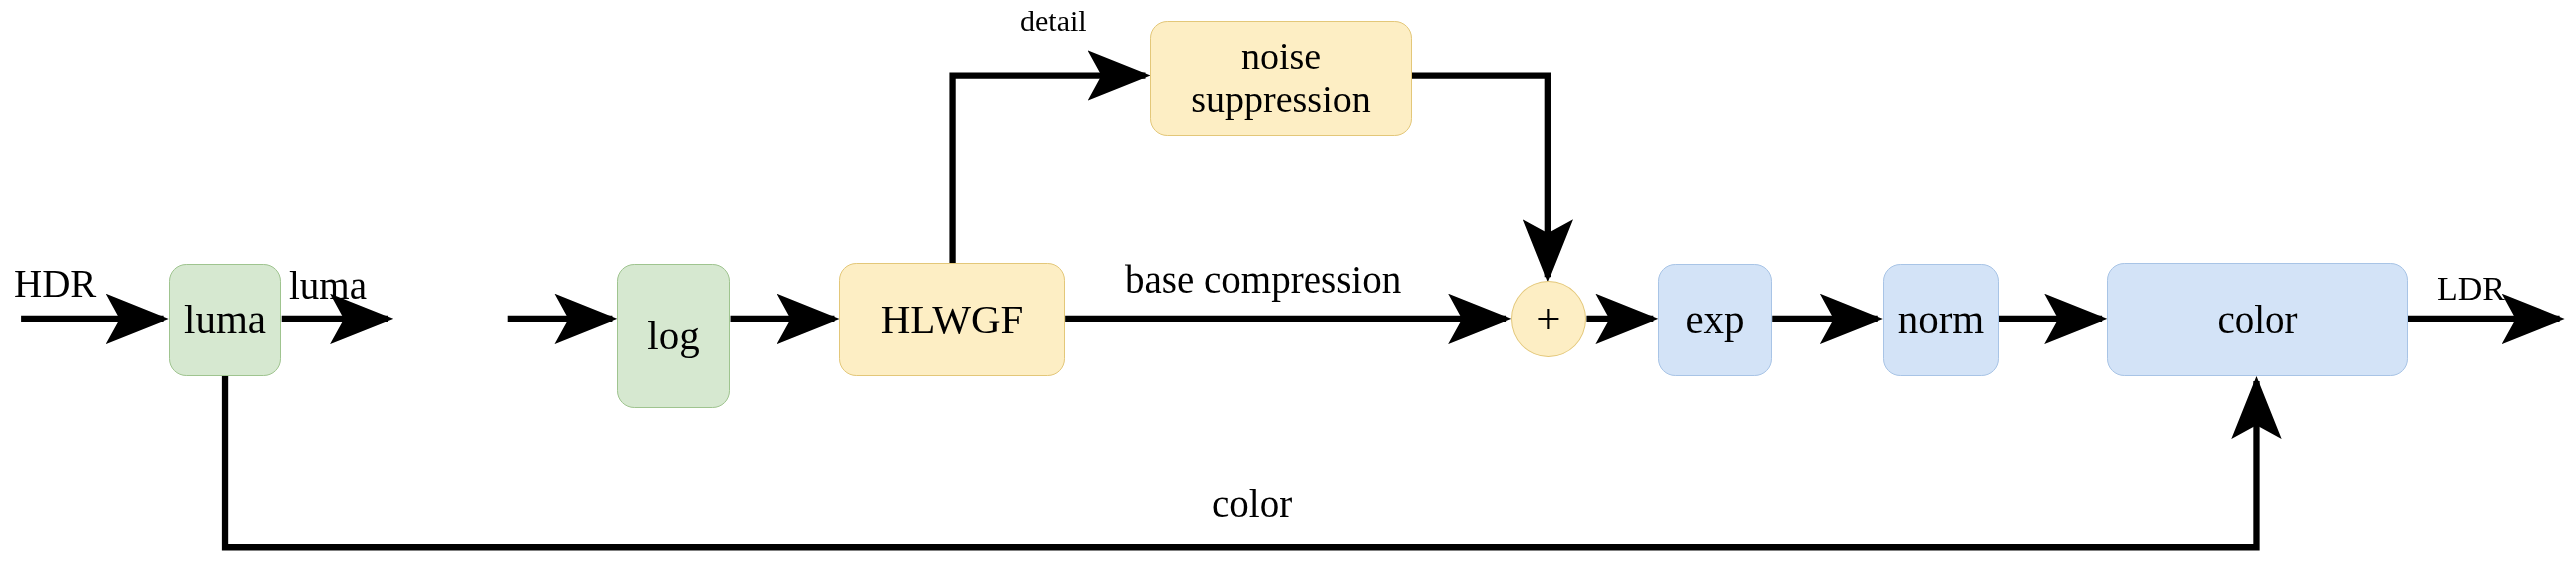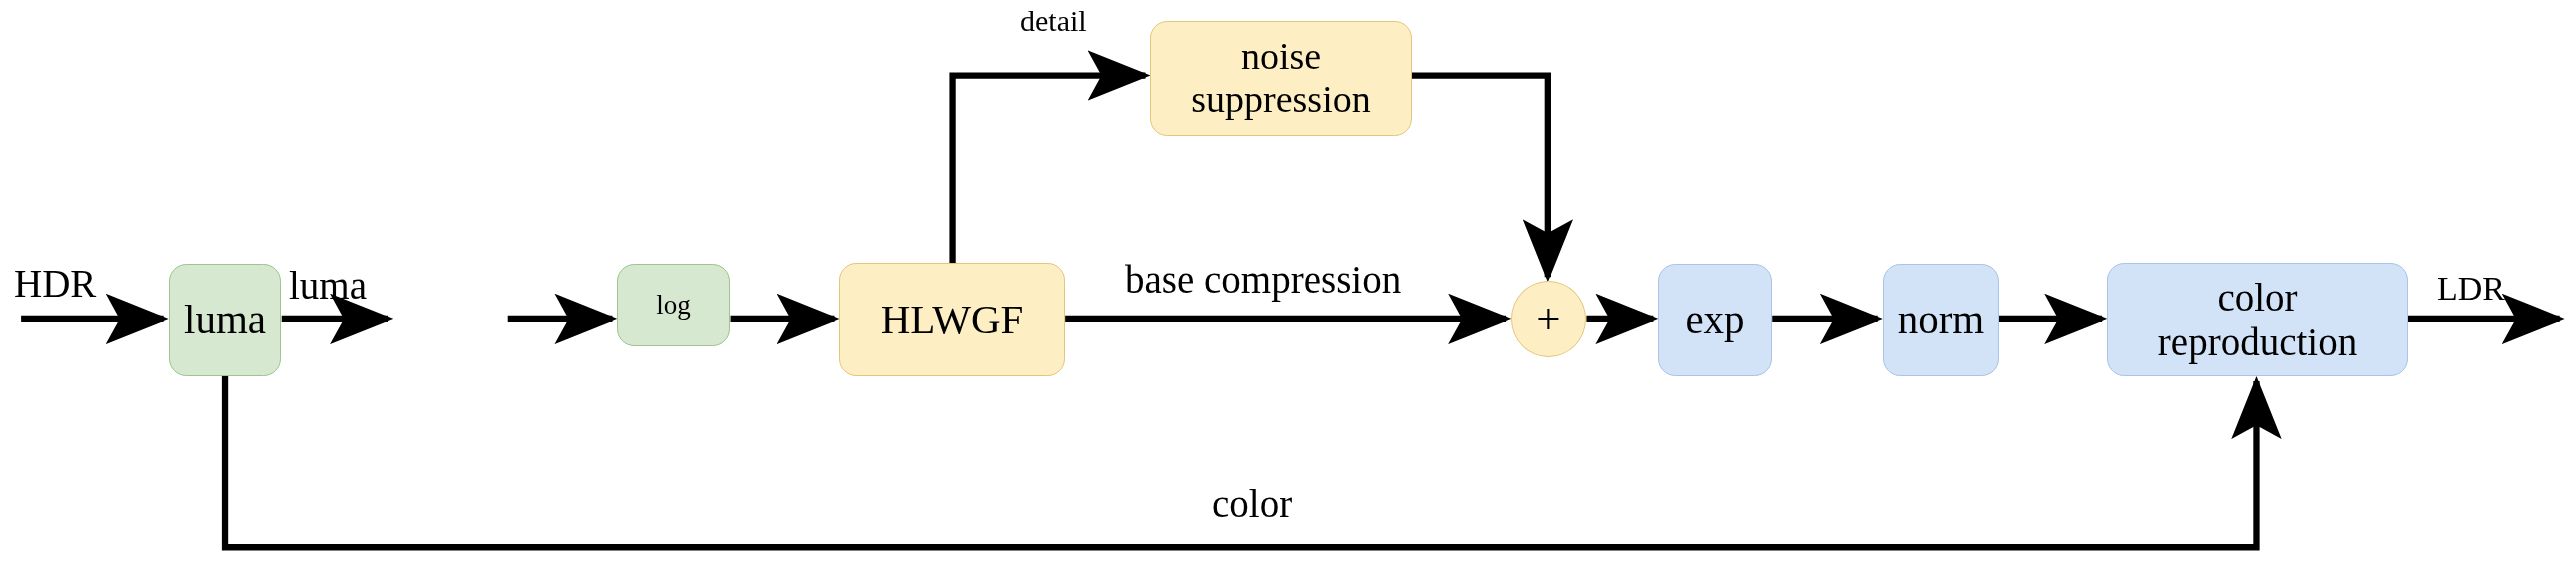--- a/index.html
+++ b/index.html
@@ -87,21 +87,21 @@
 
       <polyline points="285,477 285,695 2865,695 2865,484" marker-end="url(#ah)"></polyline>
     </g>
   </svg>
 
   <div class="node green" style="left:169px; top:264px; width:112px; height:112px; font-size:41px;">
     <span>luma</span>
   </div>
 
 
-  <div class="node green" style="left:617px; top:264px; width:113px; height:82px; font-size:27px;">
+  <div class="node green" style="left:617px; top:264px; width:113px; height:144px; font-size:41px;">
     <span>log</span>
   </div>
 
   <div class="node yellow" style="left:839px; top:263px; width:226px; height:113px; font-size:41px;">
     <span>HLWGF</span>
   </div>
 
   <div class="node yellow" style="left:1150px; top:20.5px; width:262px; height:115px; font-size:38px; flex-direction:column;">
     <span>noise</span>
     <span>suppression</span>
@@ -114,21 +114,20 @@
   <div class="node blue" style="left:1658px; top:264px; width:114px; height:112px; font-size:41px;">
     <span>exp</span>
   </div>
 
   <div class="node blue" style="left:1883px; top:264px; width:116px; height:112px; font-size:41px;">
     <span>norm</span>
   </div>
 
   <div class="node blue" style="left:2107px; top:263px; width:301px; height:113px; font-size:39px; flex-direction:column;">
     <span>color</span>
-    <span>reproduction</span>
   </div>
 
   <div class="edge-label" style="left:14px; top:264px; font-size:39px;">HDR</div>
 
   <div class="edge-label" style="left:289px; top:266px; font-size:39px;">luma</div>
 
   <div class="edge-label" style="left:996px; top:6.3px; font-size:30px;margin-left:24px;">detail</div>
 
   <div class="edge-label" style="left:1125px; top:260px; font-size:39px;">base compression</div>
 

